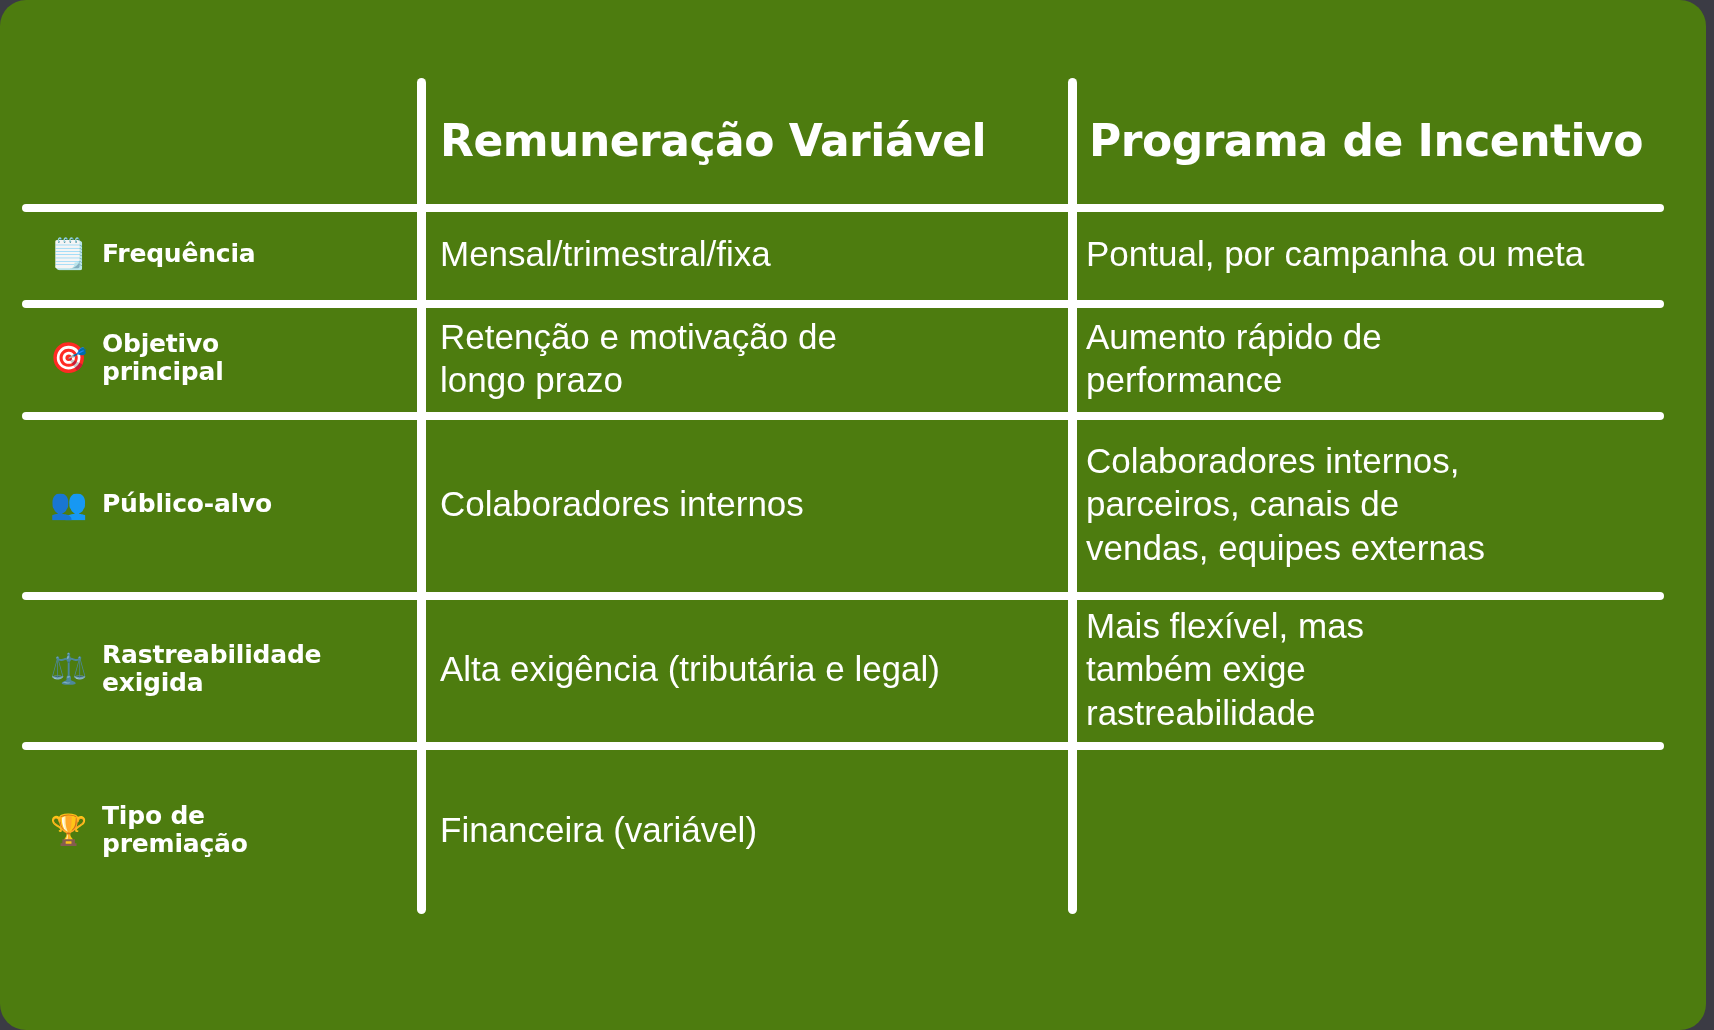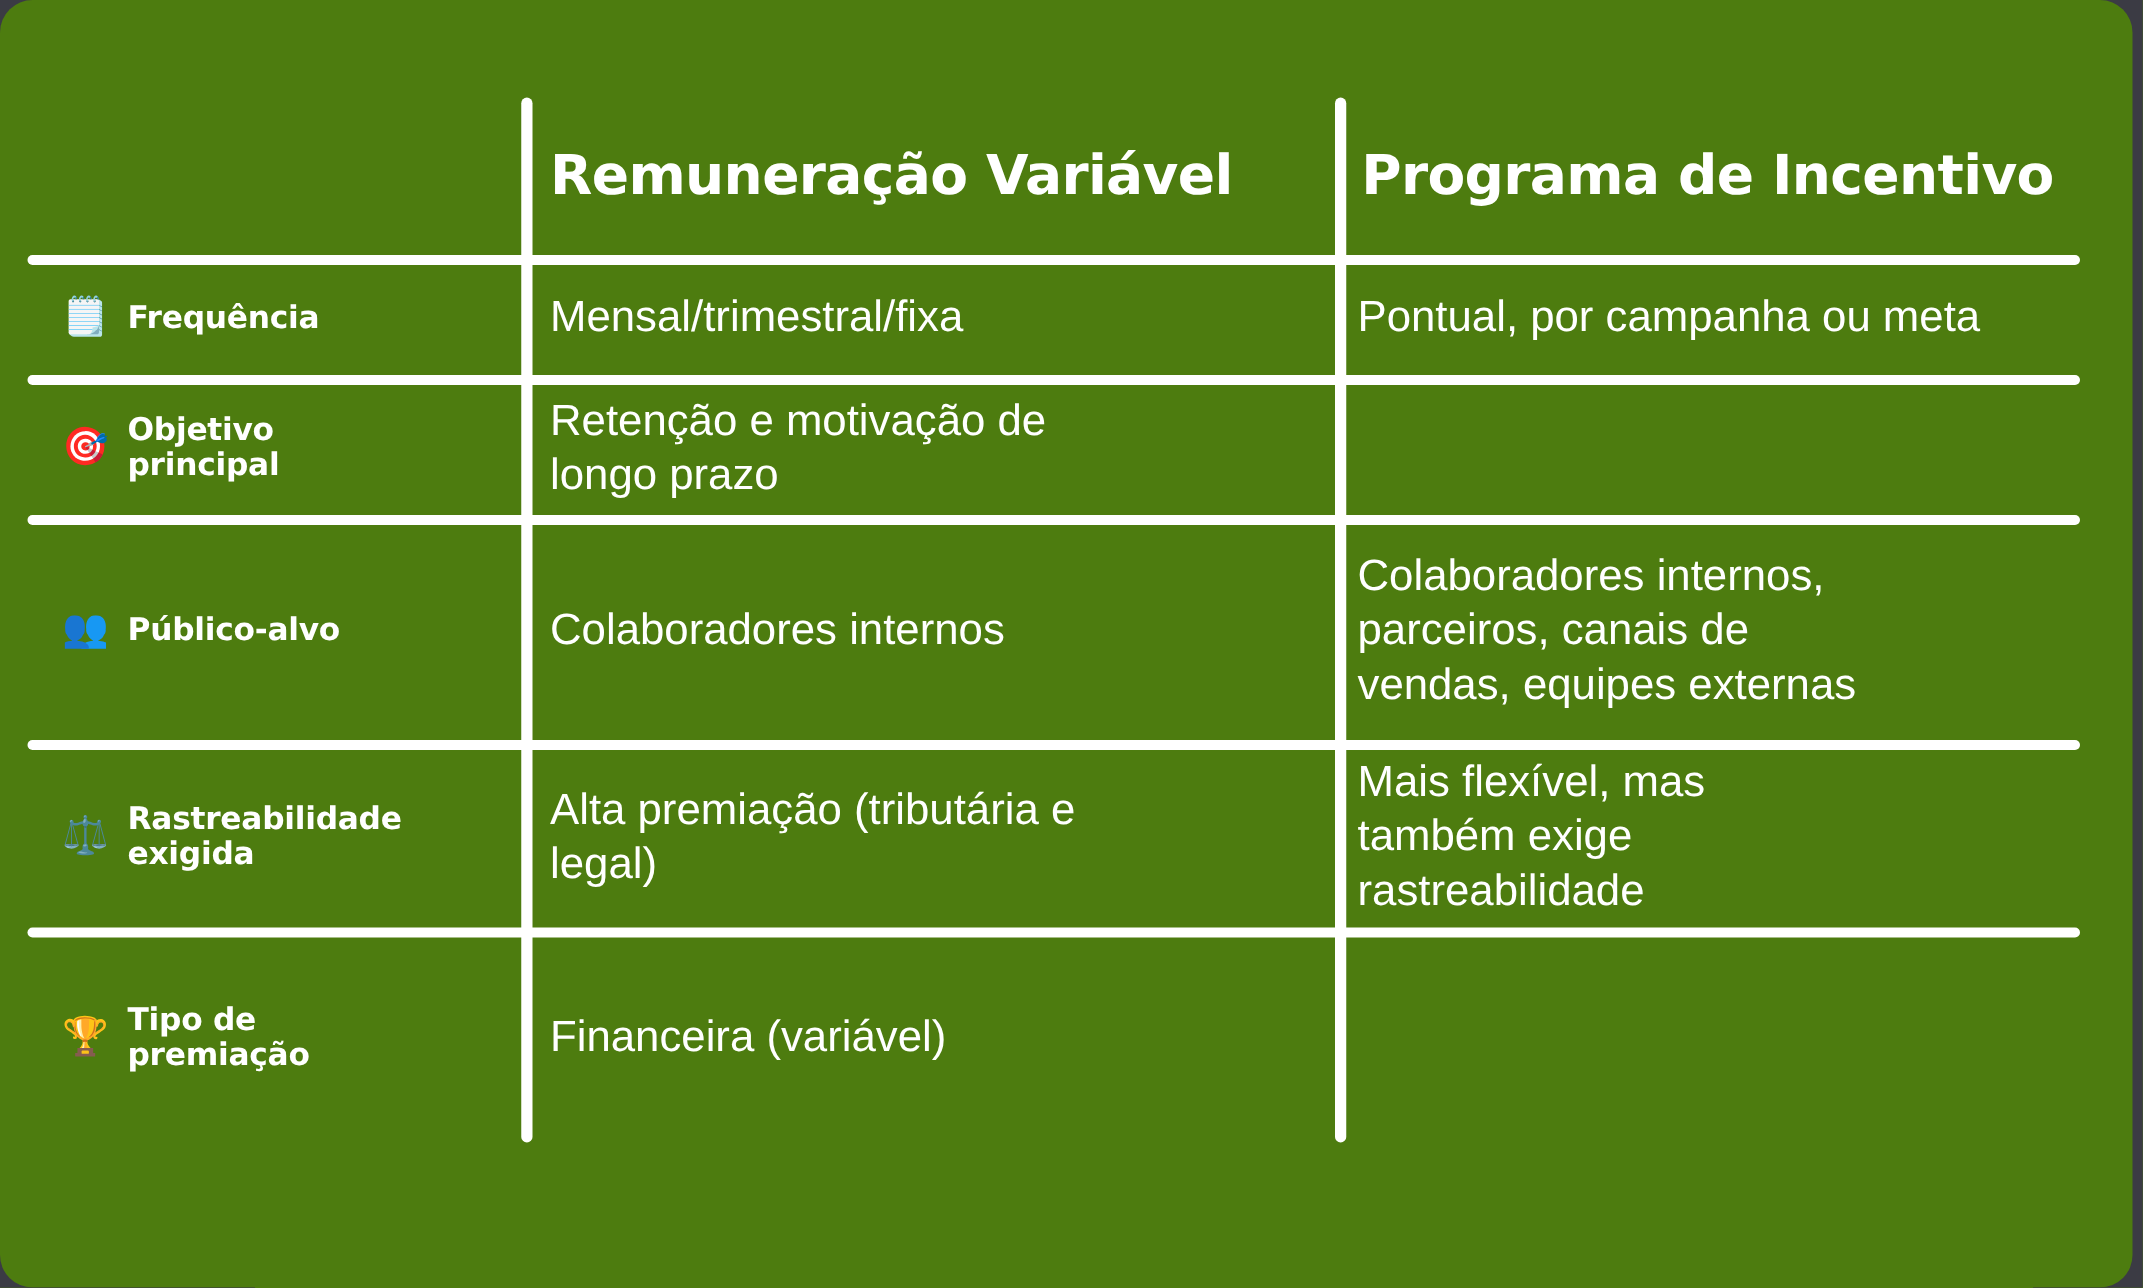--- a/index.html
+++ b/index.html
@@ -105,37 +105,38 @@
     <div class="cell col-mid body" style="top:208px;height:92px;">Mensal/trimestral/fixa</div>
     <div class="cell col-right body" style="top:208px;height:92px;">Pontual, por campanha ou meta</div>
 
     <div class="cell col-label" style="top:304px;height:108px;">
       <div class="rowlabel">
         <span class="ico">🎯</span>
         <span class="txt" style="max-width:200px;">Objetivo principal</span>
       </div>
     </div>
     <div class="cell col-mid body" style="top:304px;height:108px;width:470px;">Retenção e motivação de longo prazo</div>
+    <div class="cell col-right body" style="top:304px;height:108px;width:440px;">Aumento rápido de performance</div>
 
     <div class="cell col-label" style="top:416px;height:176px;">
       <div class="rowlabel">
         <span class="ico">👥</span>
         <span class="txt">Público-alvo</span>
       </div>
     </div>
     <div class="cell col-mid body" style="top:416px;height:176px;">Colaboradores internos</div>
     <div class="cell col-right body" style="top:416px;height:176px;width:400px;">Colaboradores internos, parceiros, canais de vendas, equipes externas</div>
 
     <div class="cell col-label" style="top:596px;height:146px;">
       <div class="rowlabel">
         <span class="ico">⚖️</span>
         <span class="txt" style="max-width:280px;">Rastreabilidade exigida</span>
       </div>
     </div>
-    <div class="cell col-mid body" style="top:596px;height:146px;width:500px;">Alta premiação (tributária e legal)</div>
+    <div class="cell col-mid body" style="top:596px;height:146px;width:500px;">Alta exigência (tributária e legal)</div>
     <div class="cell col-right body" style="top:596px;height:146px;width:380px;">Mais flexível, mas também exige rastreabilidade</div>
 
     <div class="cell col-label" style="top:746px;height:168px;">
       <div class="rowlabel">
         <span class="ico">🏆</span>
         <span class="txt" style="max-width:200px;">Tipo de premiação</span>
       </div>
     </div>
     <div class="cell col-mid body" style="top:746px;height:168px;">Financeira (variável)</div>
 

